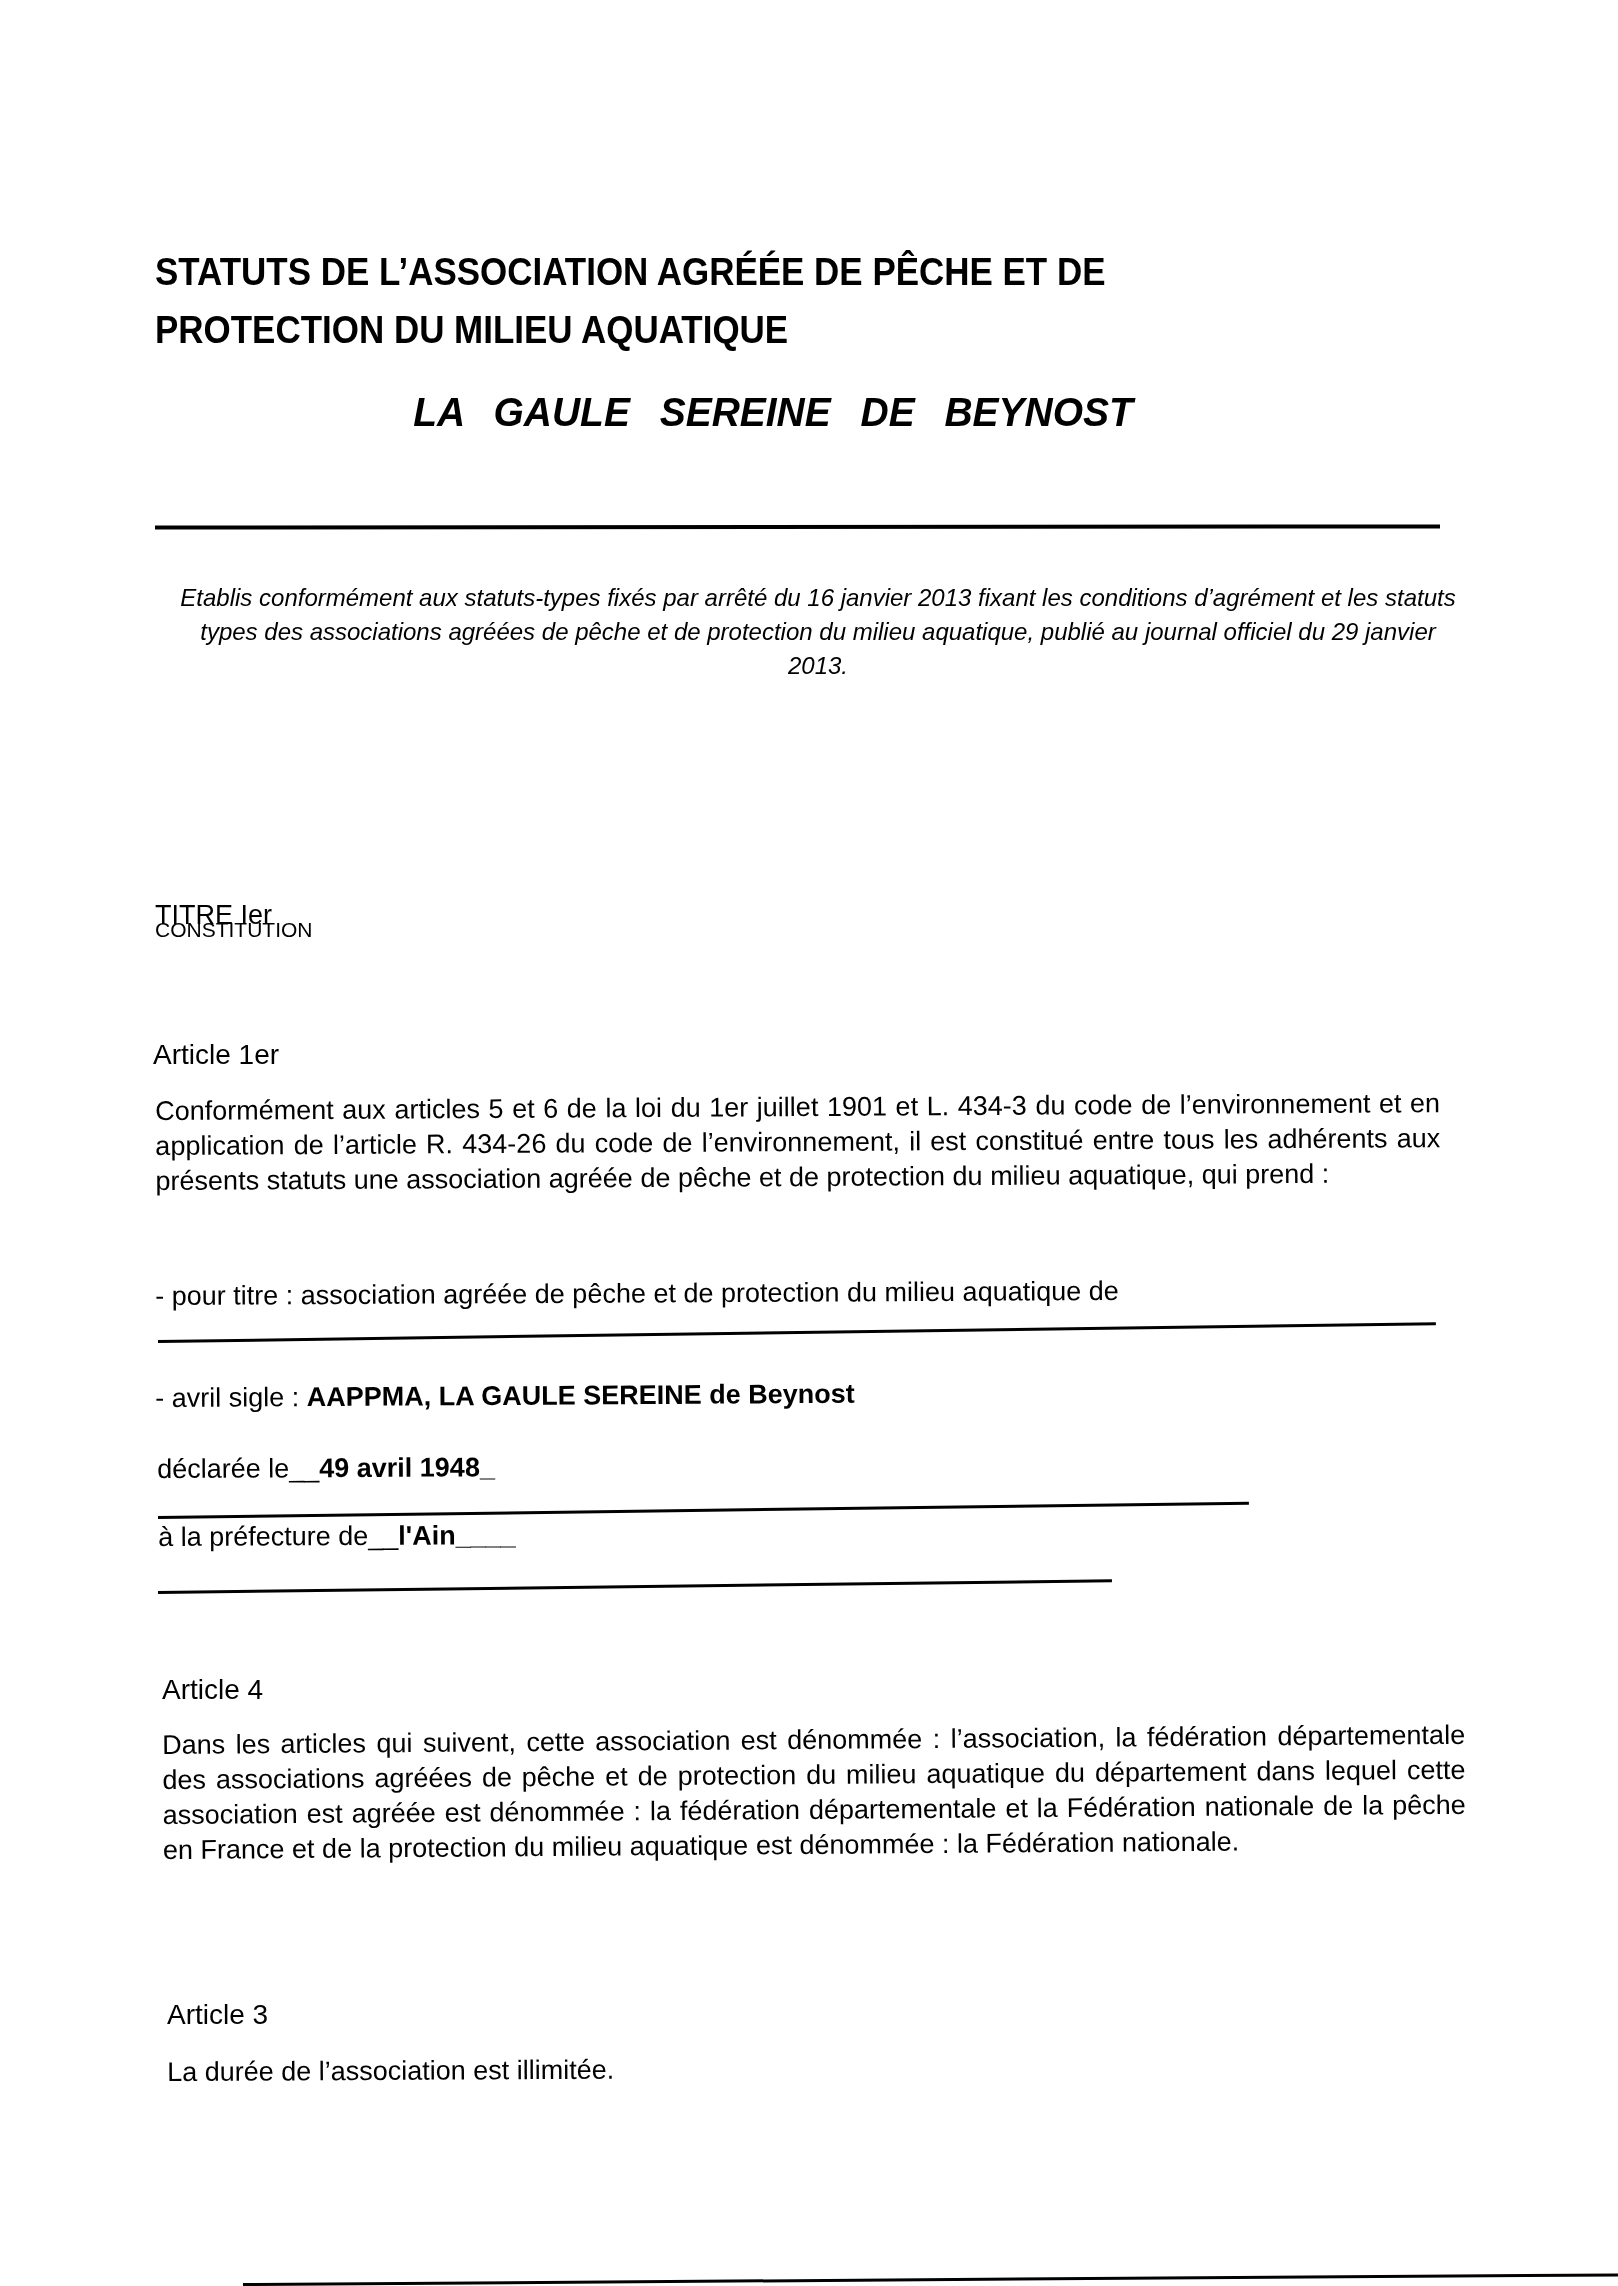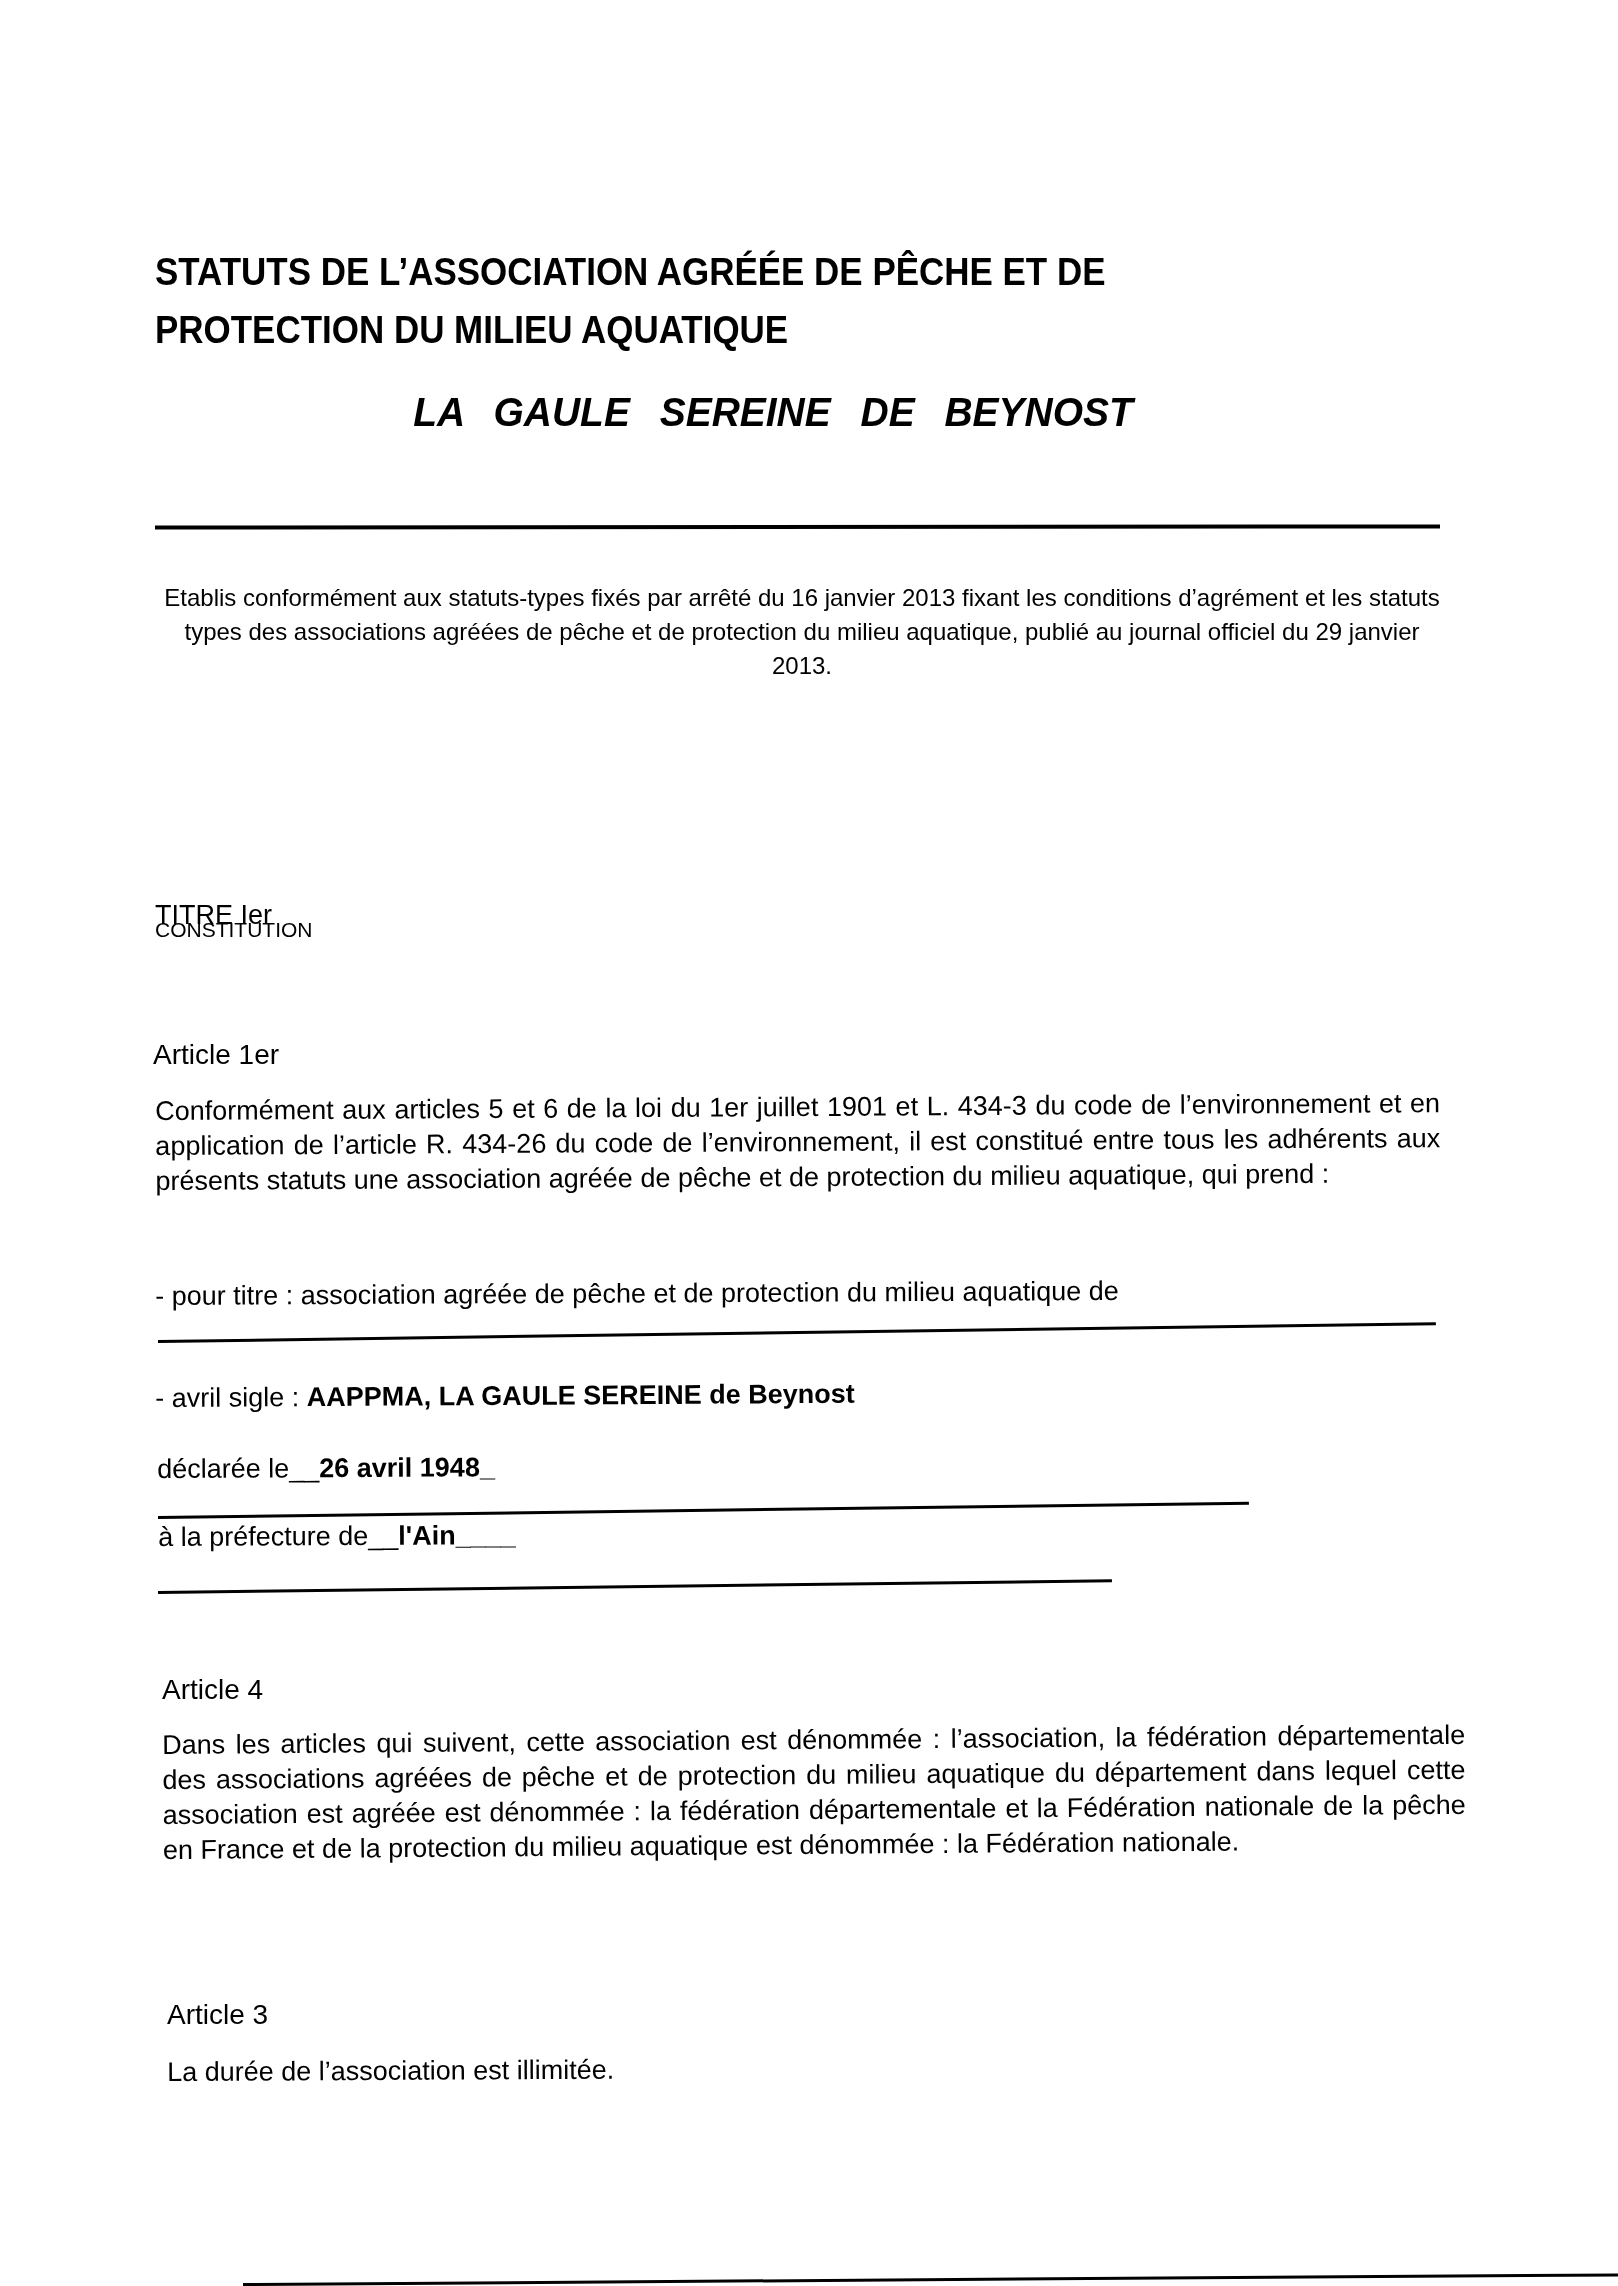--- a/index.html
+++ b/index.html
@@ -37,25 +37,26 @@
       font-style: italic;
       word-spacing: 20px;
       transform: translateX(-36px) scaleX(0.95);
       white-space: nowrap;
     }
     .rule {
       background: #000;
       height: 3.6px;
     }
     .preamble {
-      left: 154px;
+      left: 170px;
       width: 1296px;
       top: 581px;
       text-align: center;
       font-size: 24px;
+      font-style: italic;
       line-height: 34px;
     }
     .heading {
       font-size: 27px;
       font-weight: normal;
       line-height: 36px;
       white-space: nowrap;
     }
     .body-text {
       font-size: 27px;
@@ -96,21 +97,21 @@
 <div class="abs body-text" style="left:155px; top:1094px; width:1285px; transform: rotate(-0.35deg); transform-origin:left top;">Conformément aux articles 5 et 6 de la loi du 1er juillet 1901 et L. 434-3 du code de l’environnement et en application de l’article R. 434-26 du code de l’environnement, il est constitué entre tous les adhérents aux présents statuts une association agréée de pêche et de protection du milieu aquatique, qui prend :</div>
 
 <div class="abs line-text" style="left:155px; top:1278px; transform: rotate(-0.3deg); transform-origin:left top;">- pour titre : association agréée de pêche et de protection du milieu aquatique de</div>
 <div class="abs thin-rule" style="left:158px; top:1340px; width:1278px; transform: rotate(-0.8deg);"></div>
 
 <div class="abs line-text" style="left:155px; top:1380px; transform: rotate(-0.35deg); transform-origin:left top;">
   <span>- avril sigle : </span><span class="bold">AAPPMA, LA GAULE SEREINE de Beynost</span>
 </div>
 
 <div class="abs line-text" style="left:157px; top:1451px; transform: rotate(-0.3deg); transform-origin:left top;">
-  <span>déclarée le__</span><span class="bold">26 avril 1948_</span>
+  <span>déclarée le__</span><span class="bold">49 avril 1948_</span>
 </div>
 <div class="abs thin-rule" style="left:158px; top:1516px; width:1091px; transform: rotate(-0.75deg);"></div>
 
 <div class="abs line-text" style="left:158px; top:1519px; transform: rotate(-0.3deg); transform-origin:left top;">
   <span>à la préfecture de__</span><span class="bold">l'Ain____</span>
 </div>
 <div class="abs thin-rule" style="left:158px; top:1591px; width:954px; transform: rotate(-0.7deg);"></div>
 
 <div class="abs heading" style="left:162px; top:1672px; font-size:28px;">Article 4</div>
 

